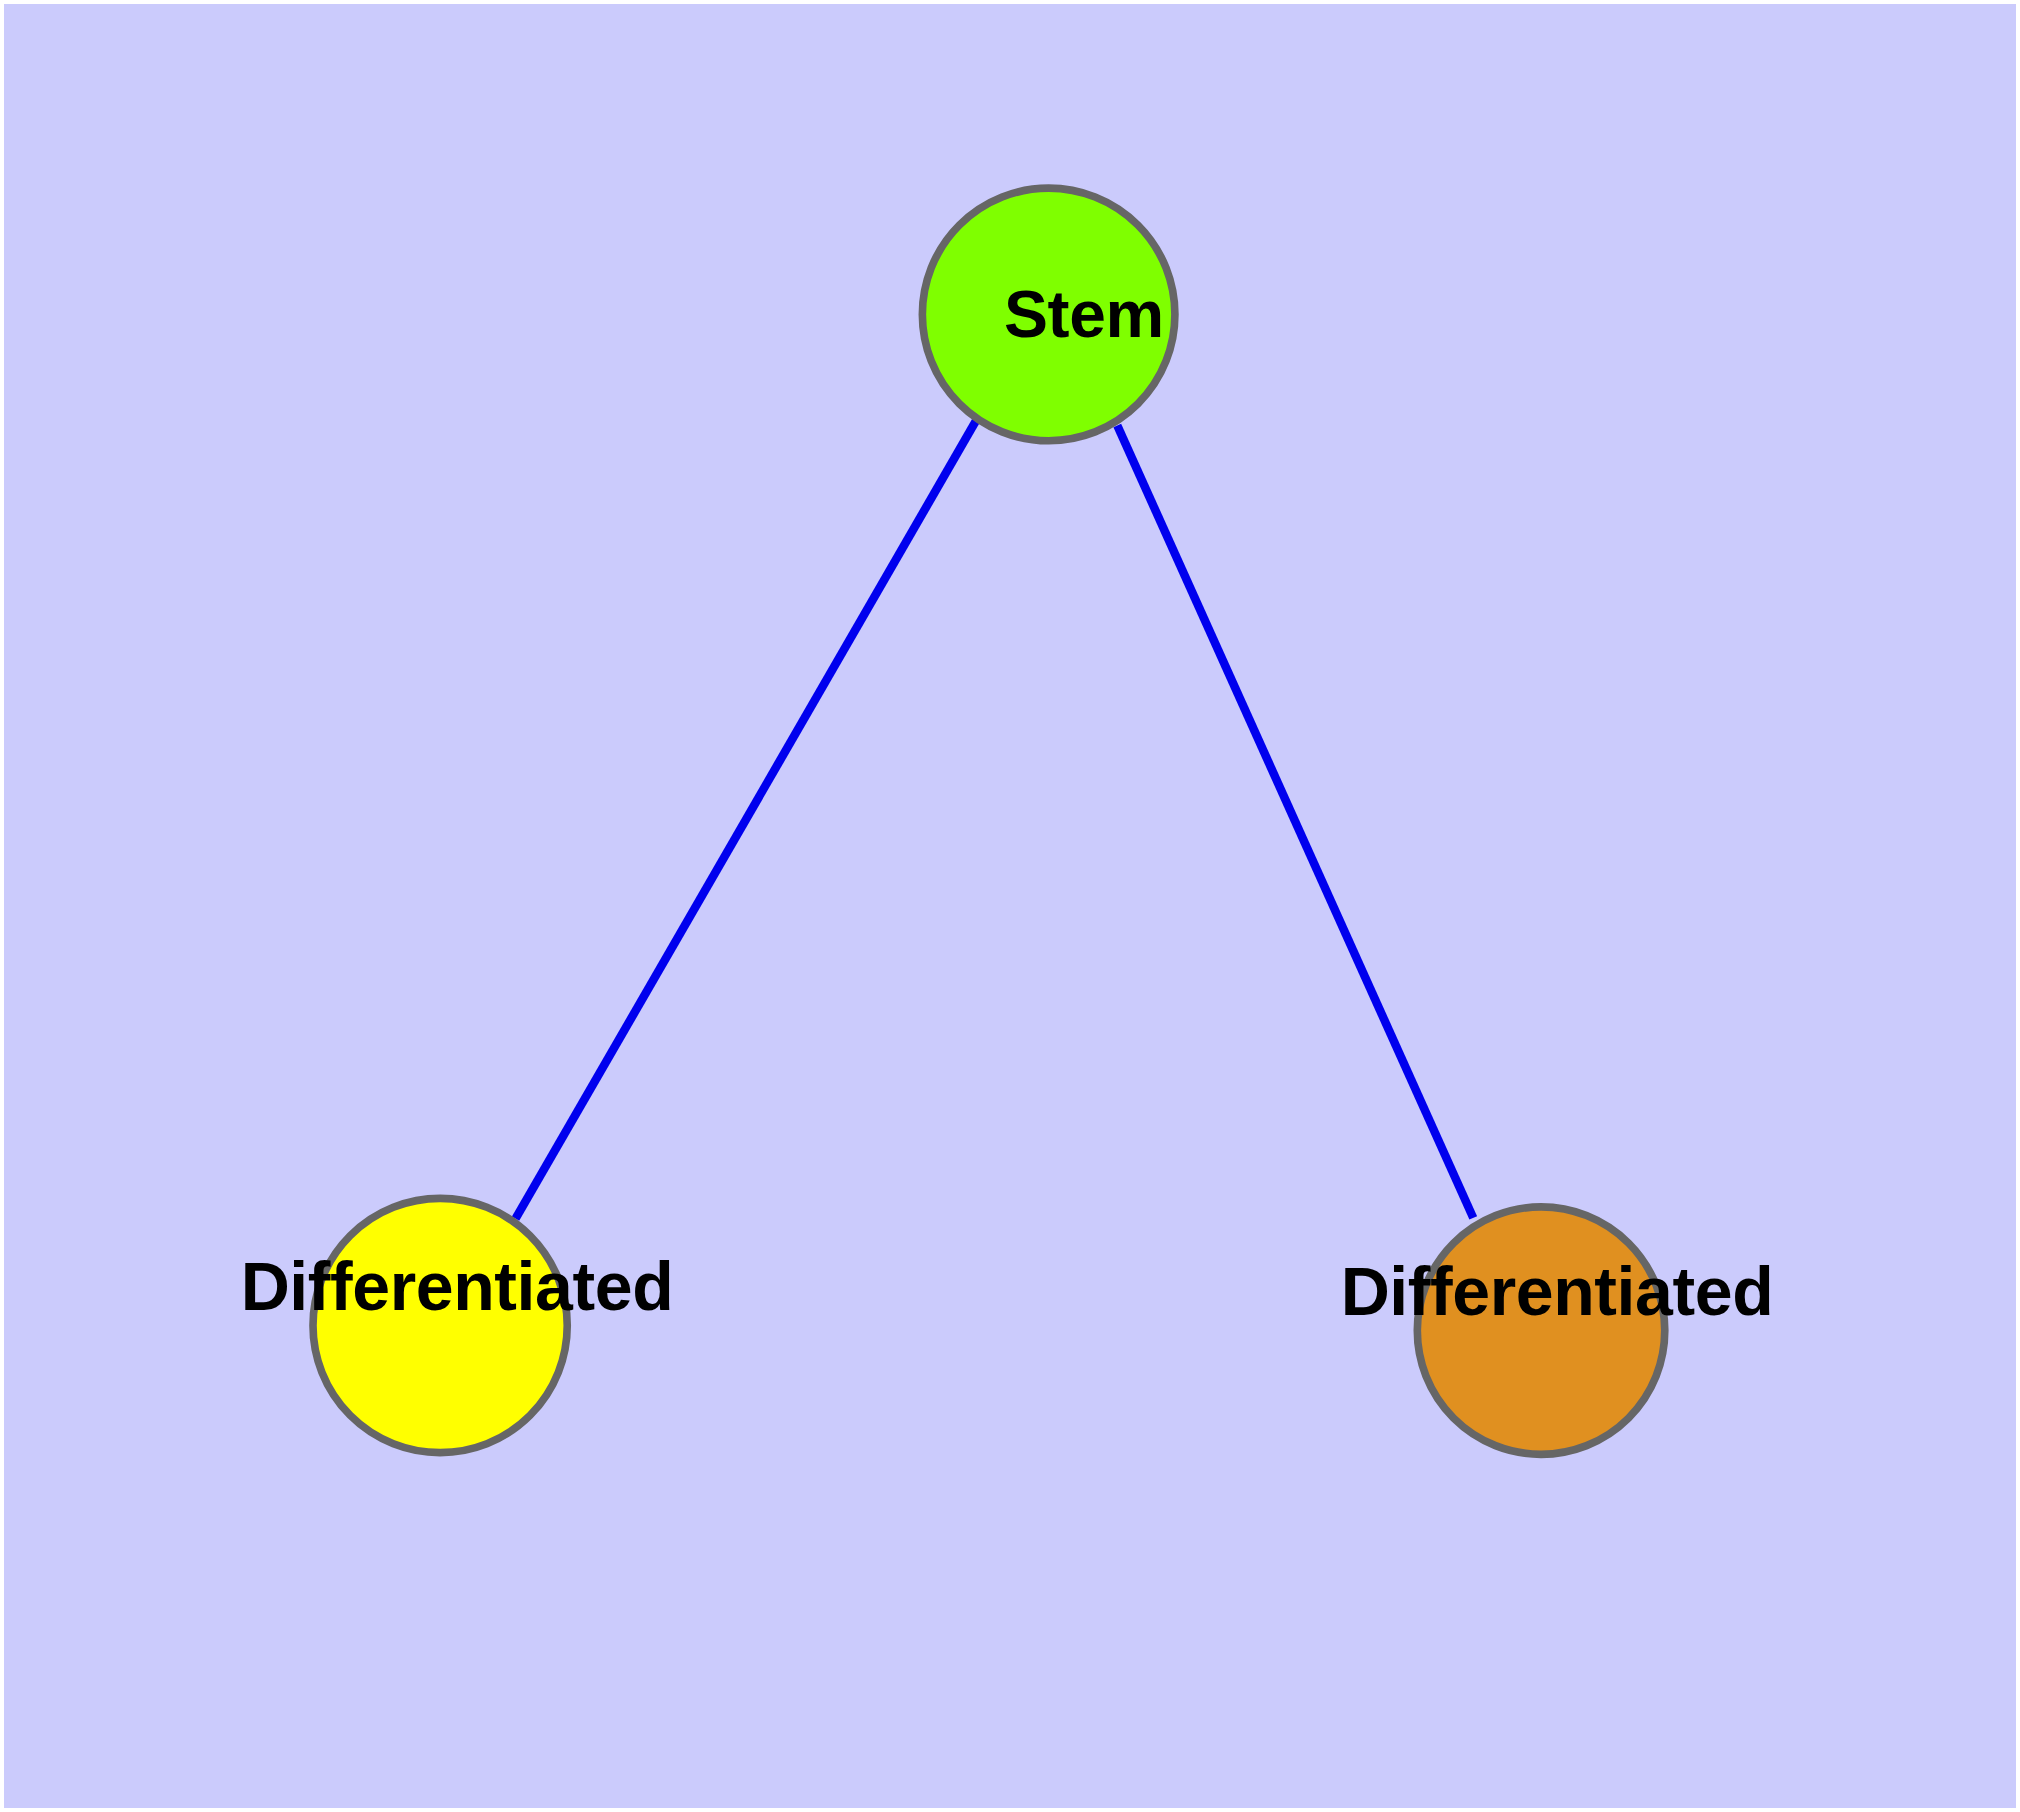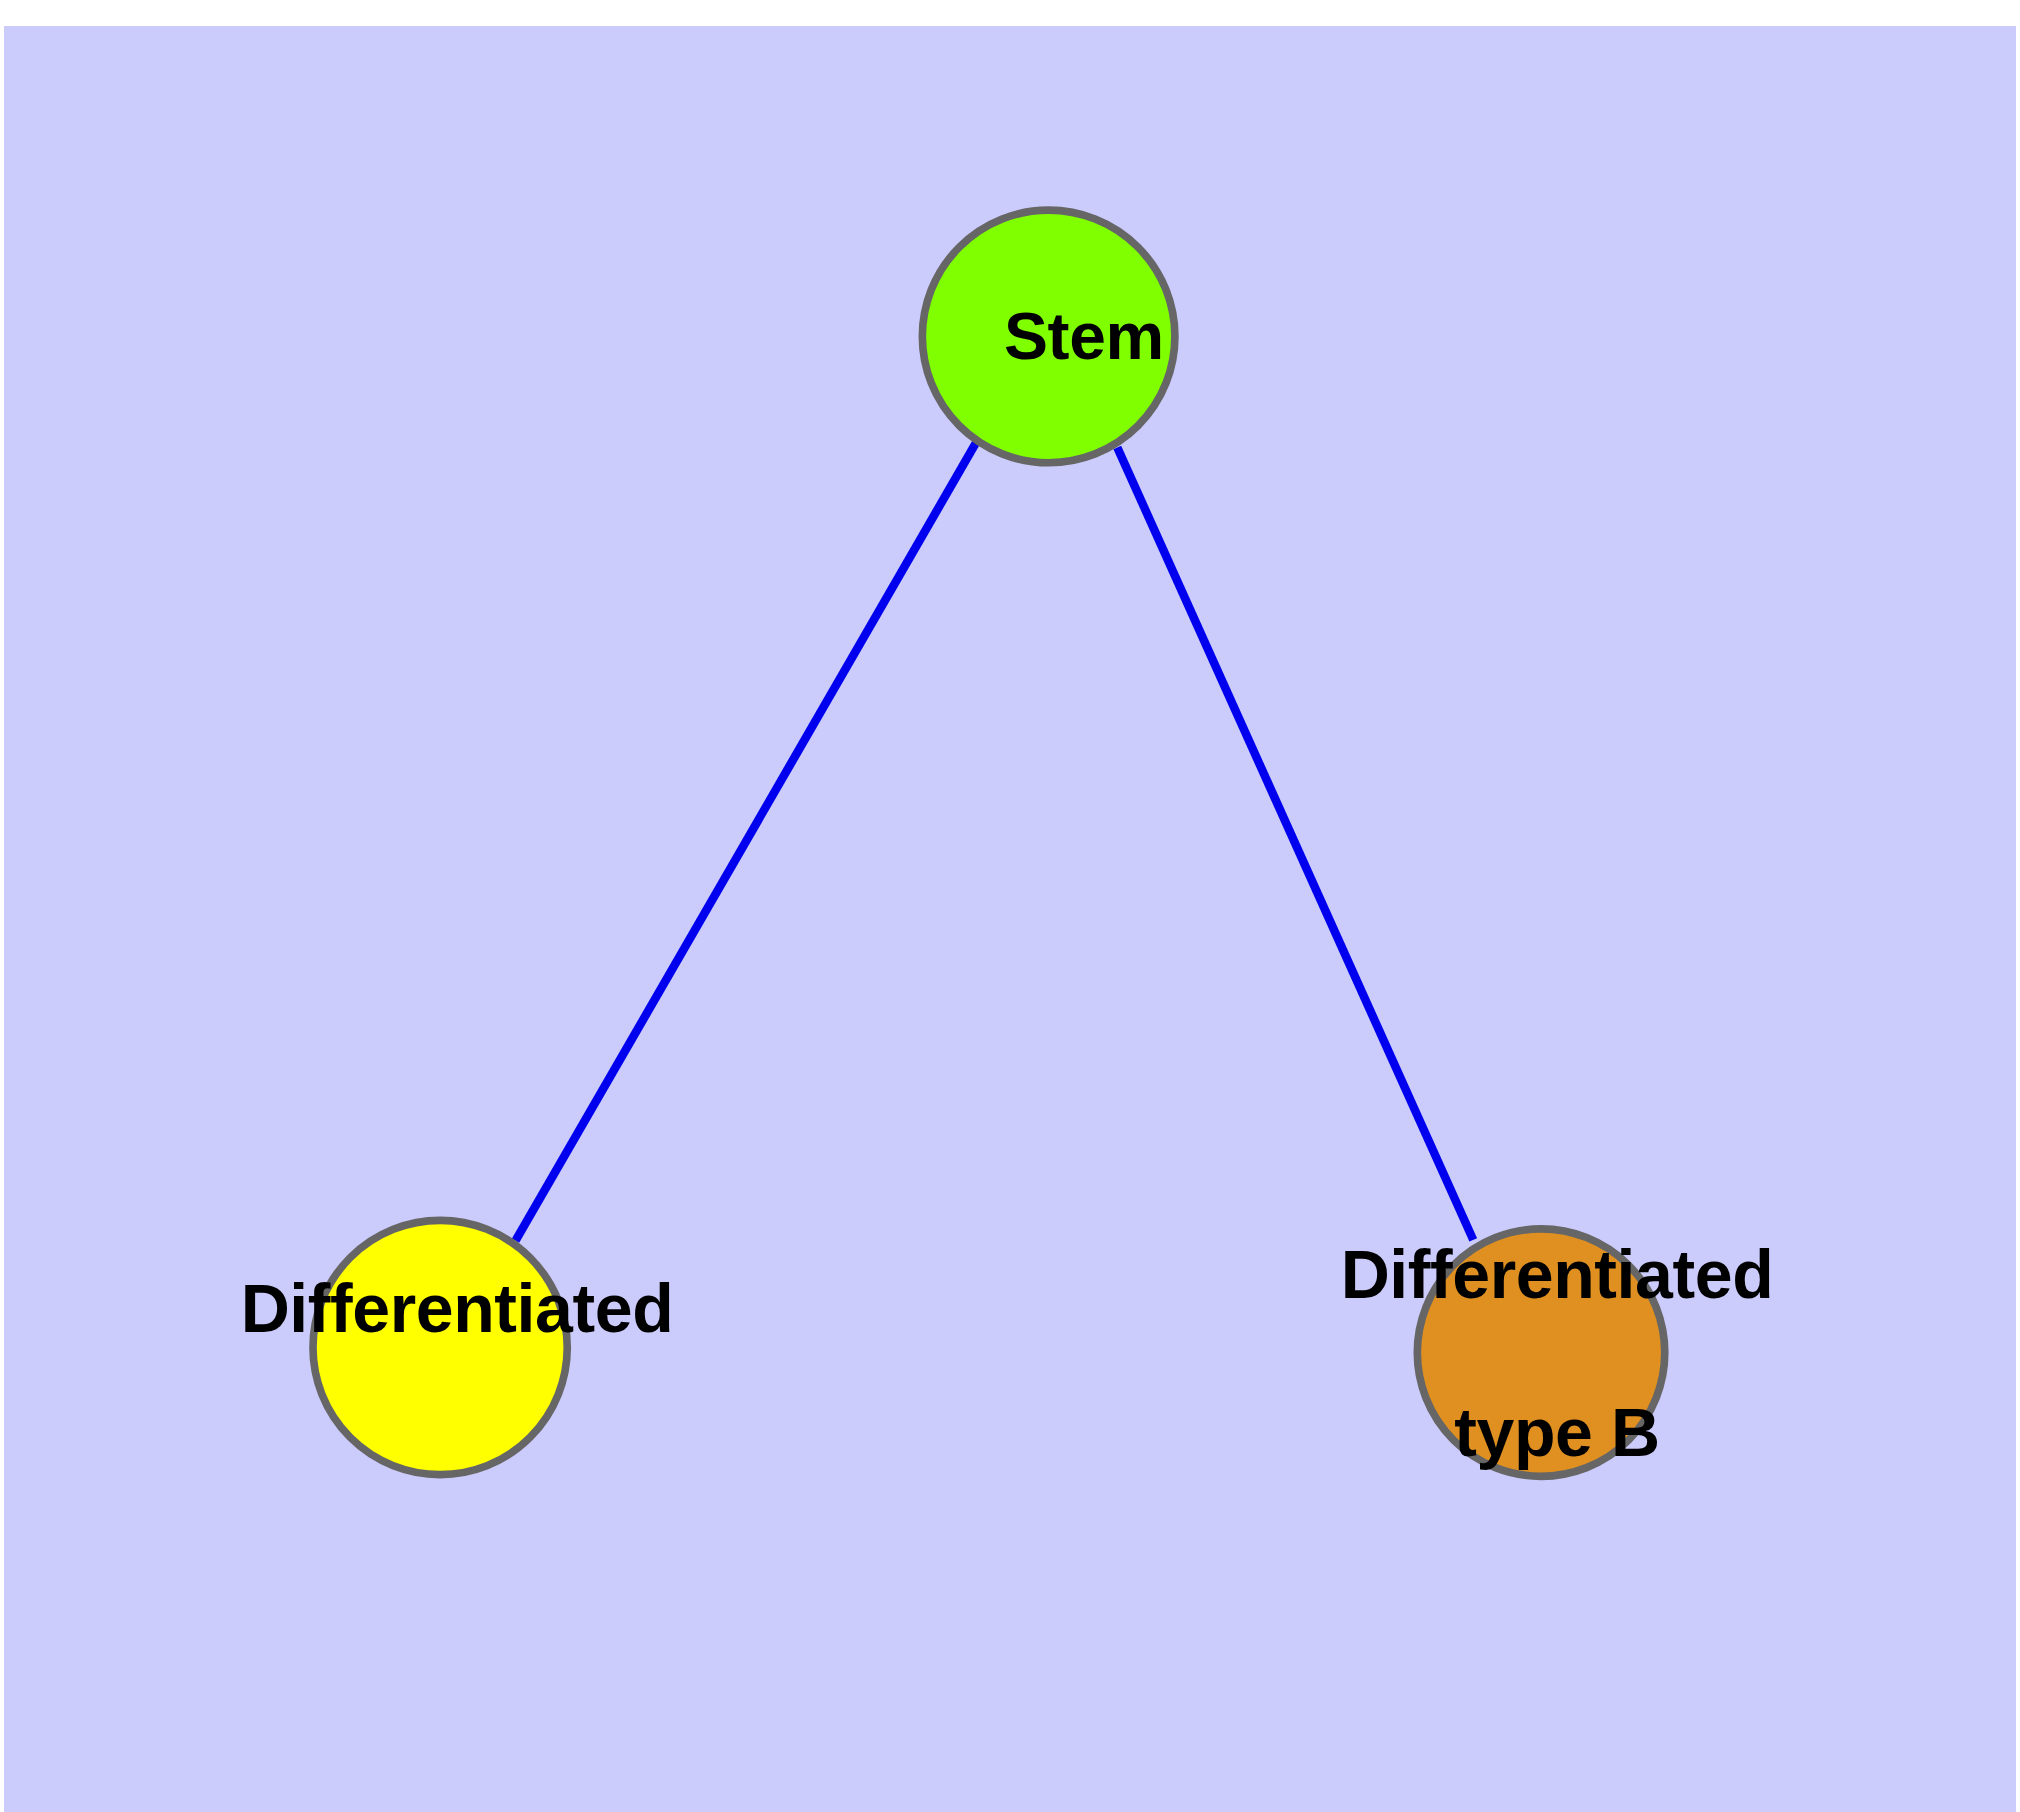--- a/index.html
+++ b/index.html
@@ -14,21 +14,20 @@
     overflow: hidden;
     font-family: "Liberation Sans", sans-serif;
   }
 
   #canvas {
     position: relative;
     width: 2021px;
     height: 1558px;
     background: #ffffff;
     box-sizing: border-box;
-    margin-top: 22px;
   }
 
   
   #plot-area {
     position: absolute;
     left: 4.2px;
     top: 4.2px;
     width: 2012px;
     height: 1804px;
     background: #cbcbfc;
@@ -106,17 +105,16 @@
   <div class="node-label" id="label-stem">
     <span>Stem</span>
   </div>
 
   <div class="node-label" id="label-type-a">
     <span>Differentiated</span><br>
   </div>
 
   <div class="node-label" id="label-type-b">
     <span>Differentiated</span><br>
-    <span>type B</span>
   </div>
 
 </div>
 
 
 </body></html>

